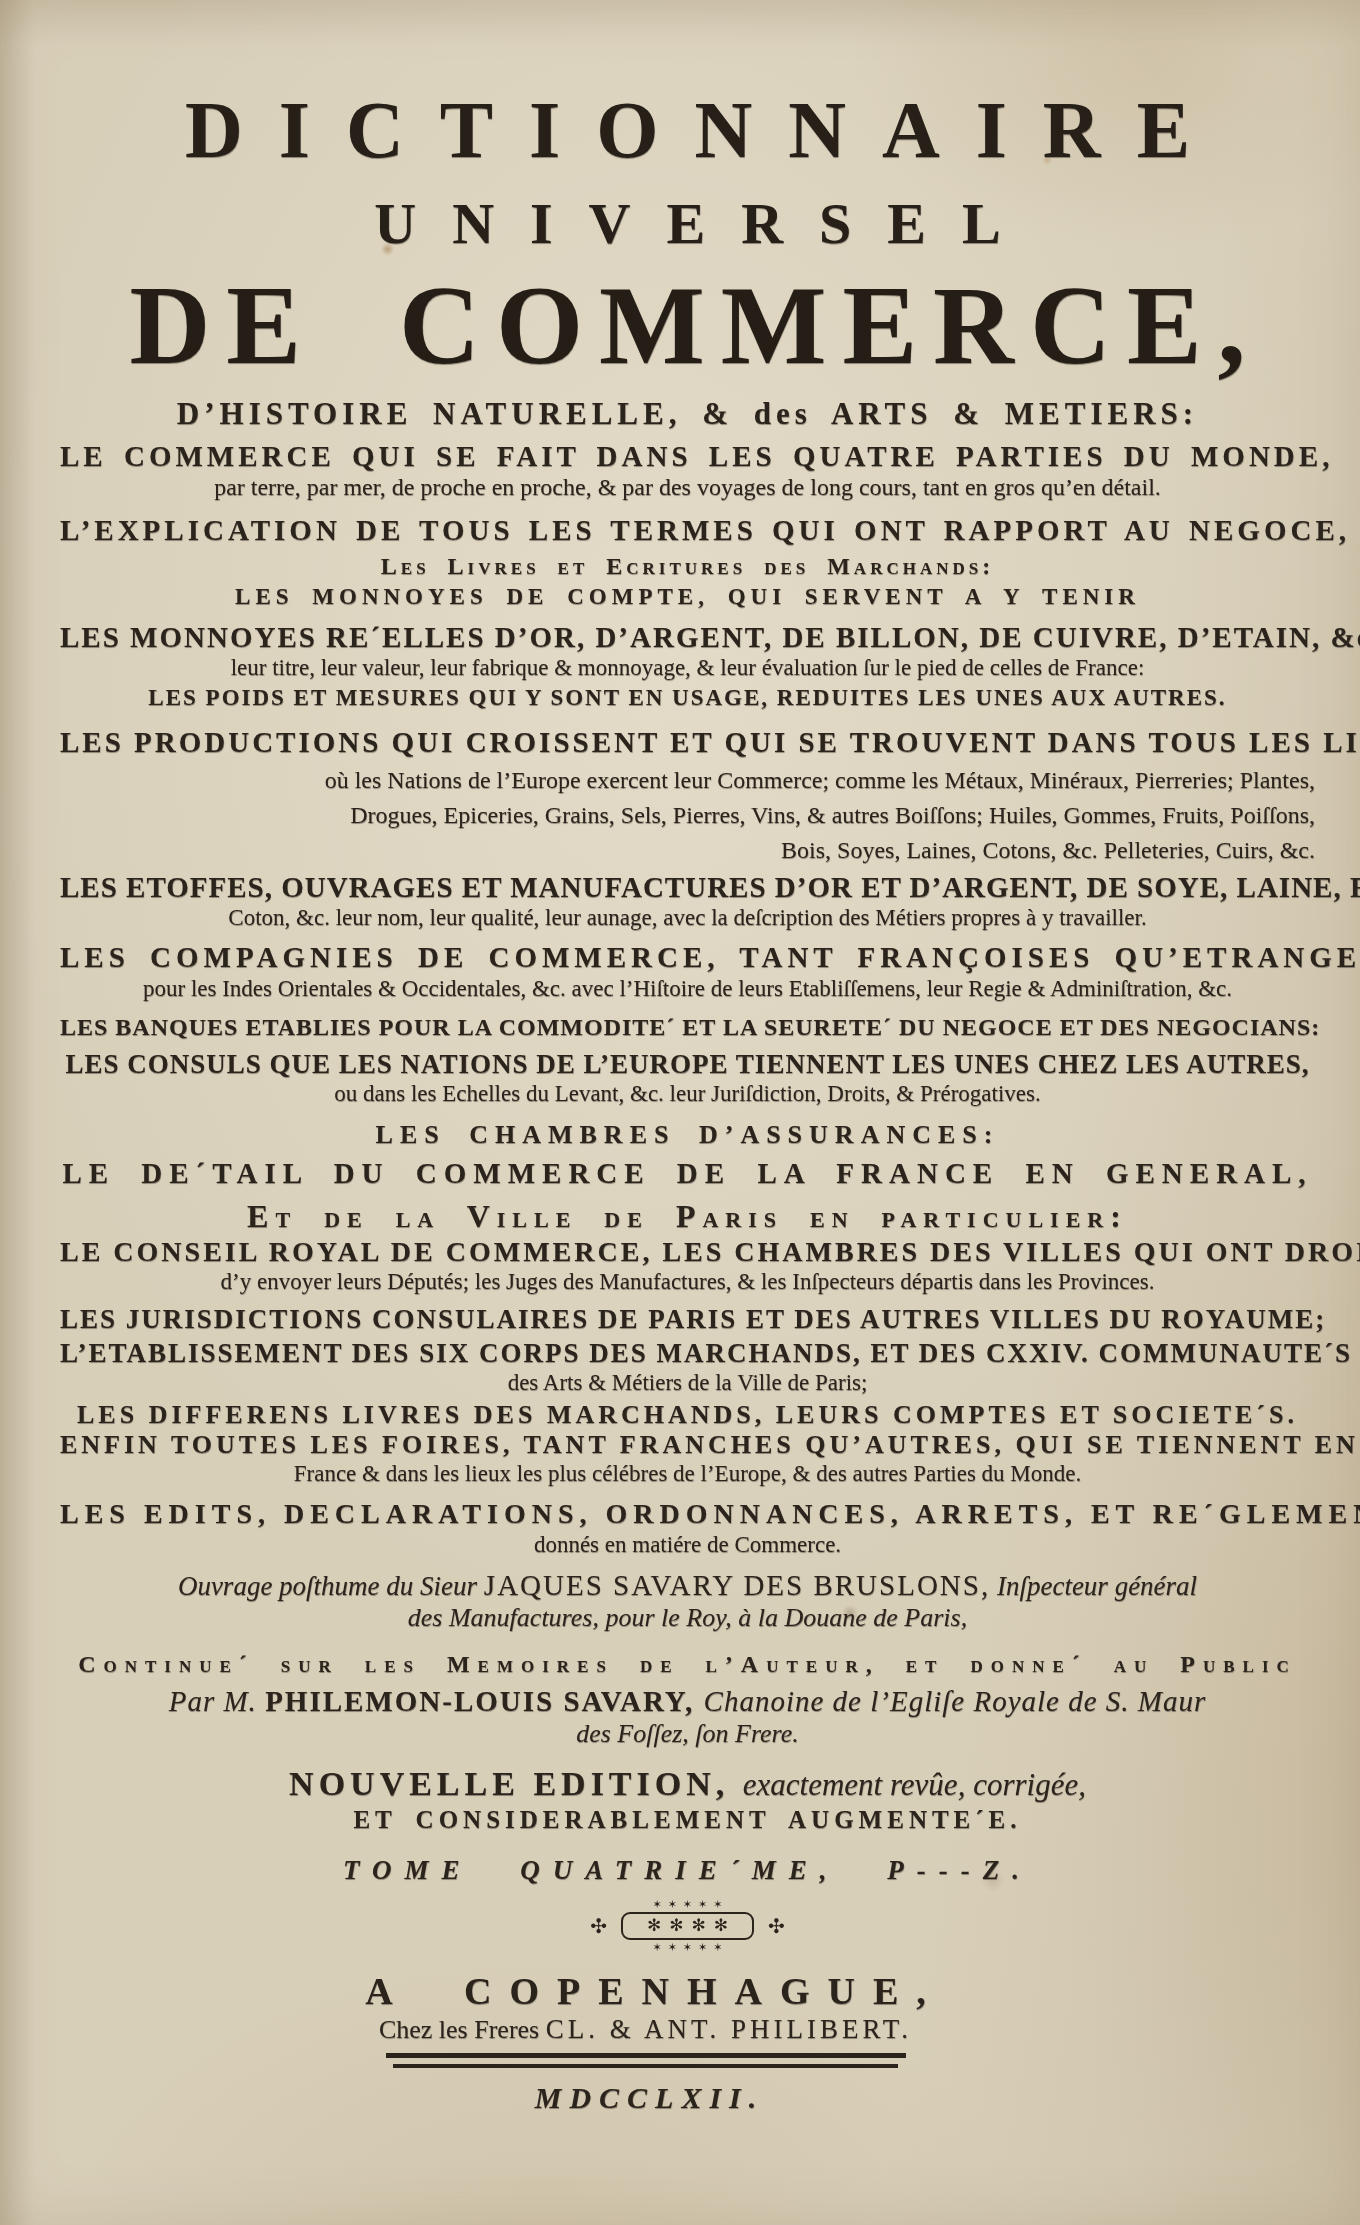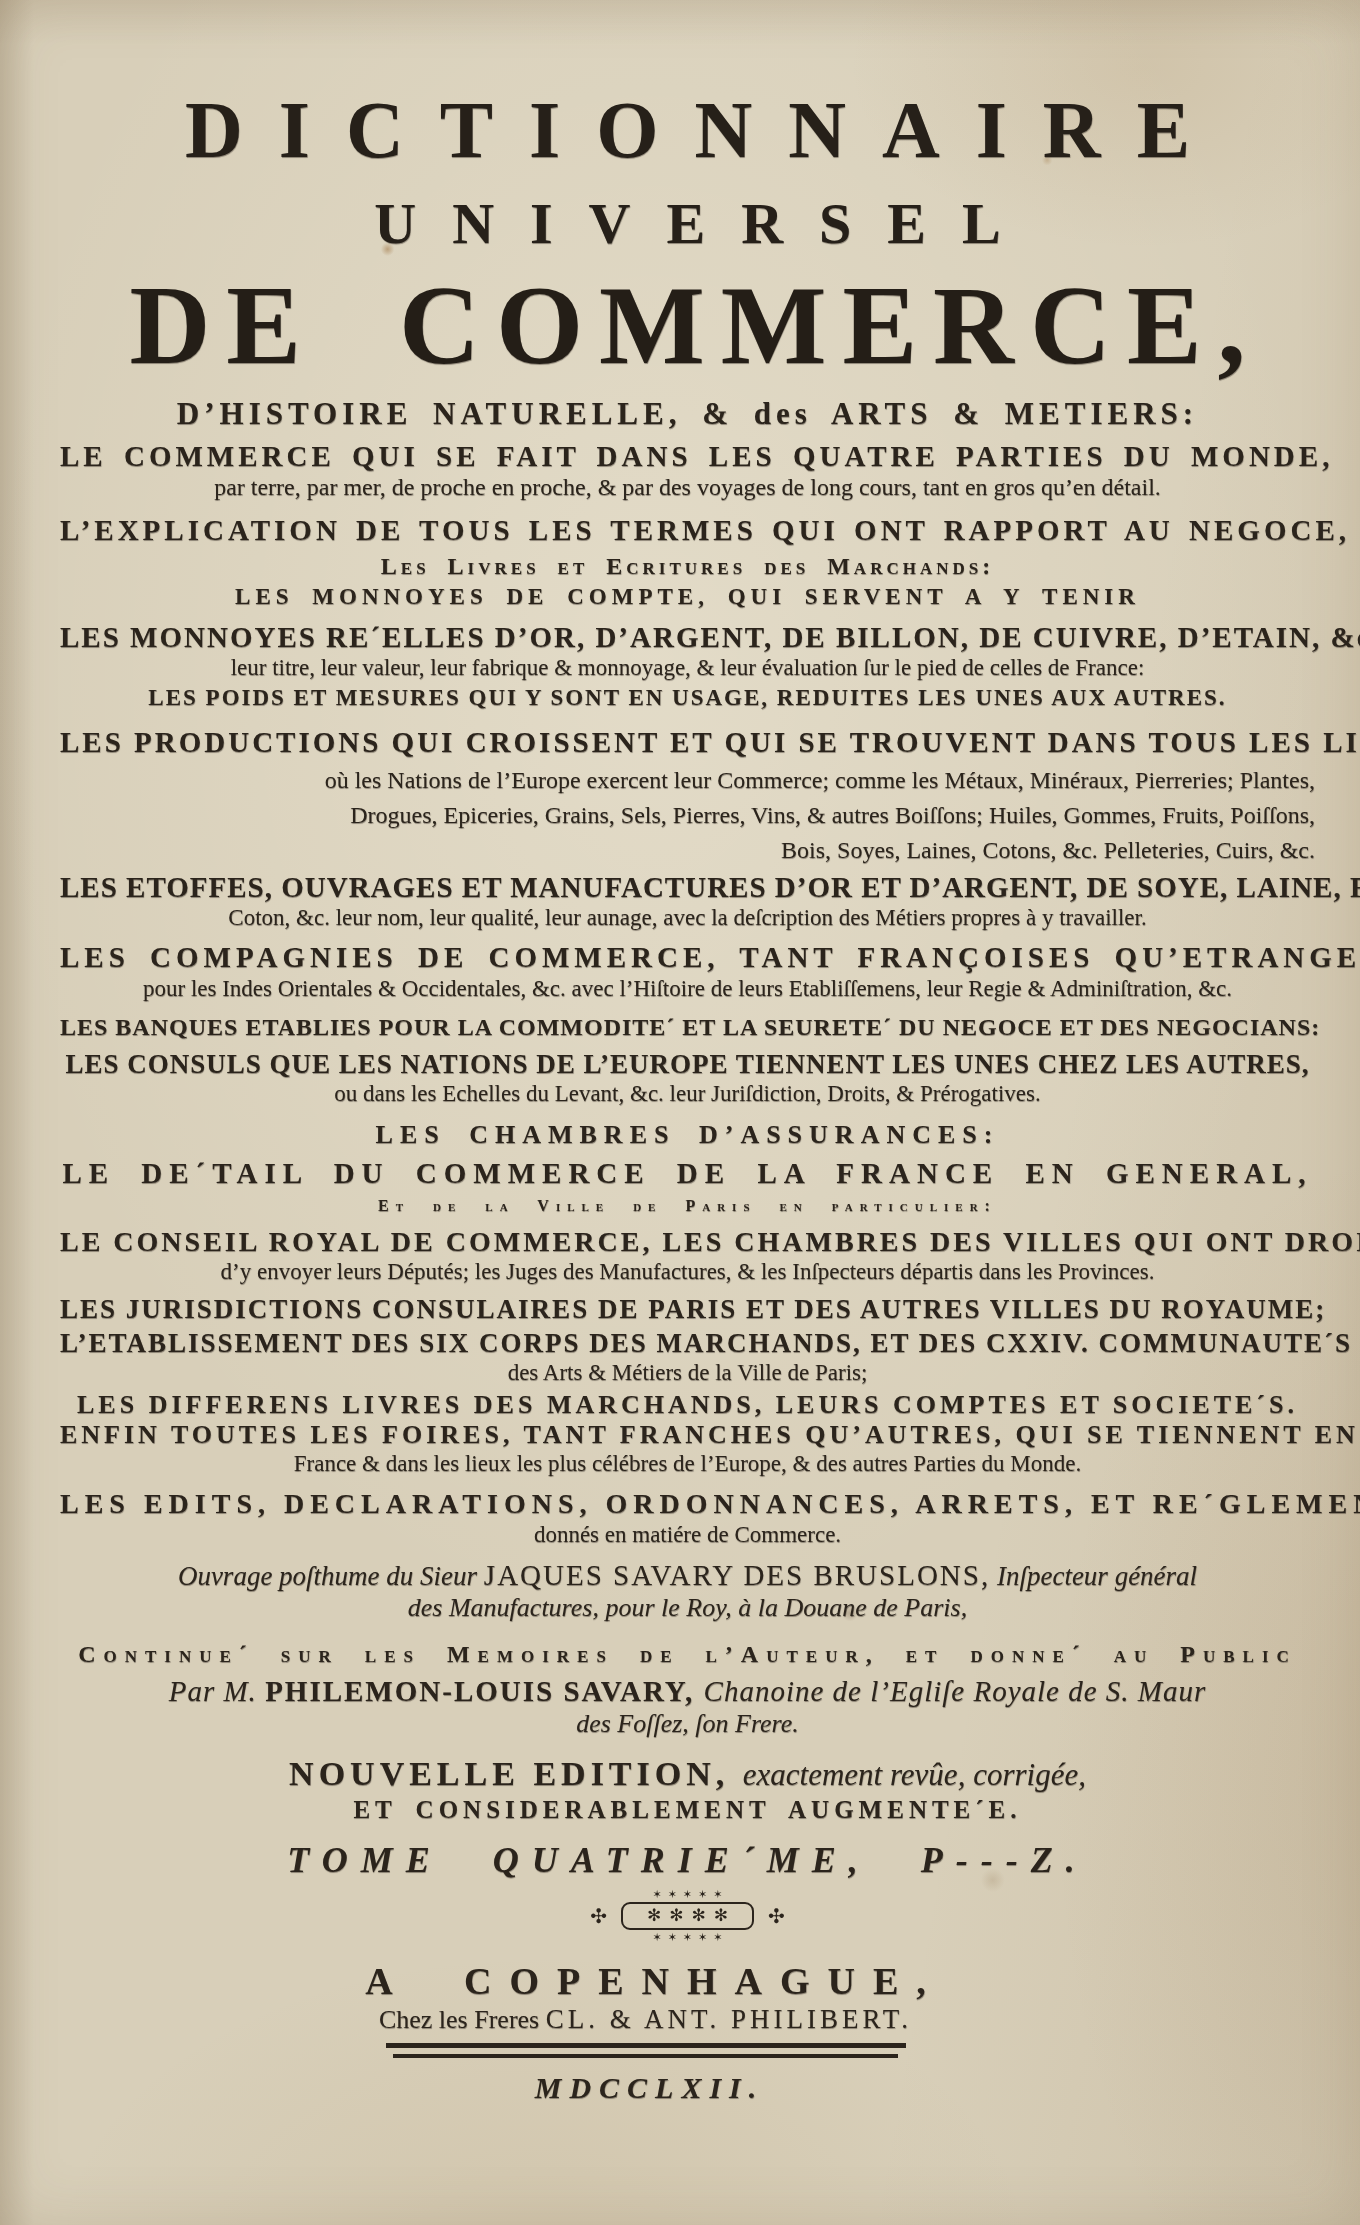--- a/index.html
+++ b/index.html
@@ -57,37 +57,37 @@
   .explic    { letter-spacing: 4px; word-spacing: 4px; }
   .commhead  { letter-spacing: 4px; word-spacing: 6px; }
   .mcompte   { letter-spacing: 5px; word-spacing: 8px; font-weight: bold; }
   .livres    { font-size: 24px; line-height: 30px; font-weight: bold; letter-spacing: 4px; word-spacing: 8px; }
   .poids     { letter-spacing: 2px; font-weight: bold; }
   .prodline  { text-align: right; padding-left: 20px; font-size: 24px; line-height: 27px; margin-top: 8px; }
   .compag    { letter-spacing: 5px; word-spacing: 8px; line-height: 36px; }
   .banques   { font-size: 24px; line-height: 30px; font-weight: bold; letter-spacing: 1px; margin-top: 10px; }
   .chambres  { font-size: 26px; line-height: 32px; font-weight: bold; letter-spacing: 7px; word-spacing: 10px; margin-top: 12px; }
   .detail    { font-size: 29px; line-height: 36px; font-weight: bold; letter-spacing: 7px; word-spacing: 12px; margin-top: 4px; }
-  .villeparis{ font-size: 16px; line-height: 30px; font-weight: bold; letter-spacing: 7px; word-spacing: 12px; margin-top: 0; }
+  .villeparis{ font-size: 32px; line-height: 30px; font-weight: bold; letter-spacing: 7px; word-spacing: 12px; margin-top: 10px; }
   .edits     { font-size: 28px; line-height: 34px; font-weight: bold; letter-spacing: 6px; margin-top: 10px; }
 
   .it        { font-style: italic; }
   .ouv1      { font-size: 27px; line-height: 34px; margin-top: 10px; }
   .ouv1 .caps{ font-size: 29px; letter-spacing: 2px; }
   .ouv2      { font-size: 26px; line-height: 30px; }
   .conti     { font-size: 24px; line-height: 30px; font-weight: bold; letter-spacing: 8px; word-spacing: 12px; margin-top: 16px; }
   .psav      { font-size: 29px; line-height: 36px; margin-top: 4px; letter-spacing: 1px; }
   .psav .caps{ font-weight: bold; letter-spacing: 2px; }
   .foss      { font-size: 26px; line-height: 30px; }
 
   .nouv      { font-size: 34px; line-height: 42px; margin-top: 14px; }
   .nouv .caps{ font-weight: bold; letter-spacing: 5px; }
   .nouv .it  { font-size: 31px; }
   .augm      { font-size: 25px; line-height: 28px; font-weight: bold; letter-spacing: 5px; word-spacing: 8px; }
-  .tome      { font-size: 36px; line-height: 44px; font-weight: bold; font-style: italic; letter-spacing: 13px; word-spacing: 28px; margin-top: 14px; }
+  .tome      { font-size: 27px; line-height: 44px; font-weight: bold; font-style: italic; letter-spacing: 13px; word-spacing: 28px; margin-top: 14px; }
 
   
   .ornament { margin-top: 2px; height: 64px; display: flex; align-items: center; justify-content: center; gap: 14px;
               font-family: "DejaVu Sans", sans-serif; color: #2b241c; }
   .orn-core { display: flex; flex-direction: column; align-items: center; line-height: 1; }
   .orn-frill{ font-size: 11px; letter-spacing: 6px; text-indent: 6px; }
   .orn-box  { font-size: 17px; letter-spacing: 8px; text-indent: 8px; border: 2px solid #2b241c; border-radius: 9px;
               padding: 3px 16px 4px 16px; margin: 2px 0; }
   .orn-side { font-size: 20px; }
 

